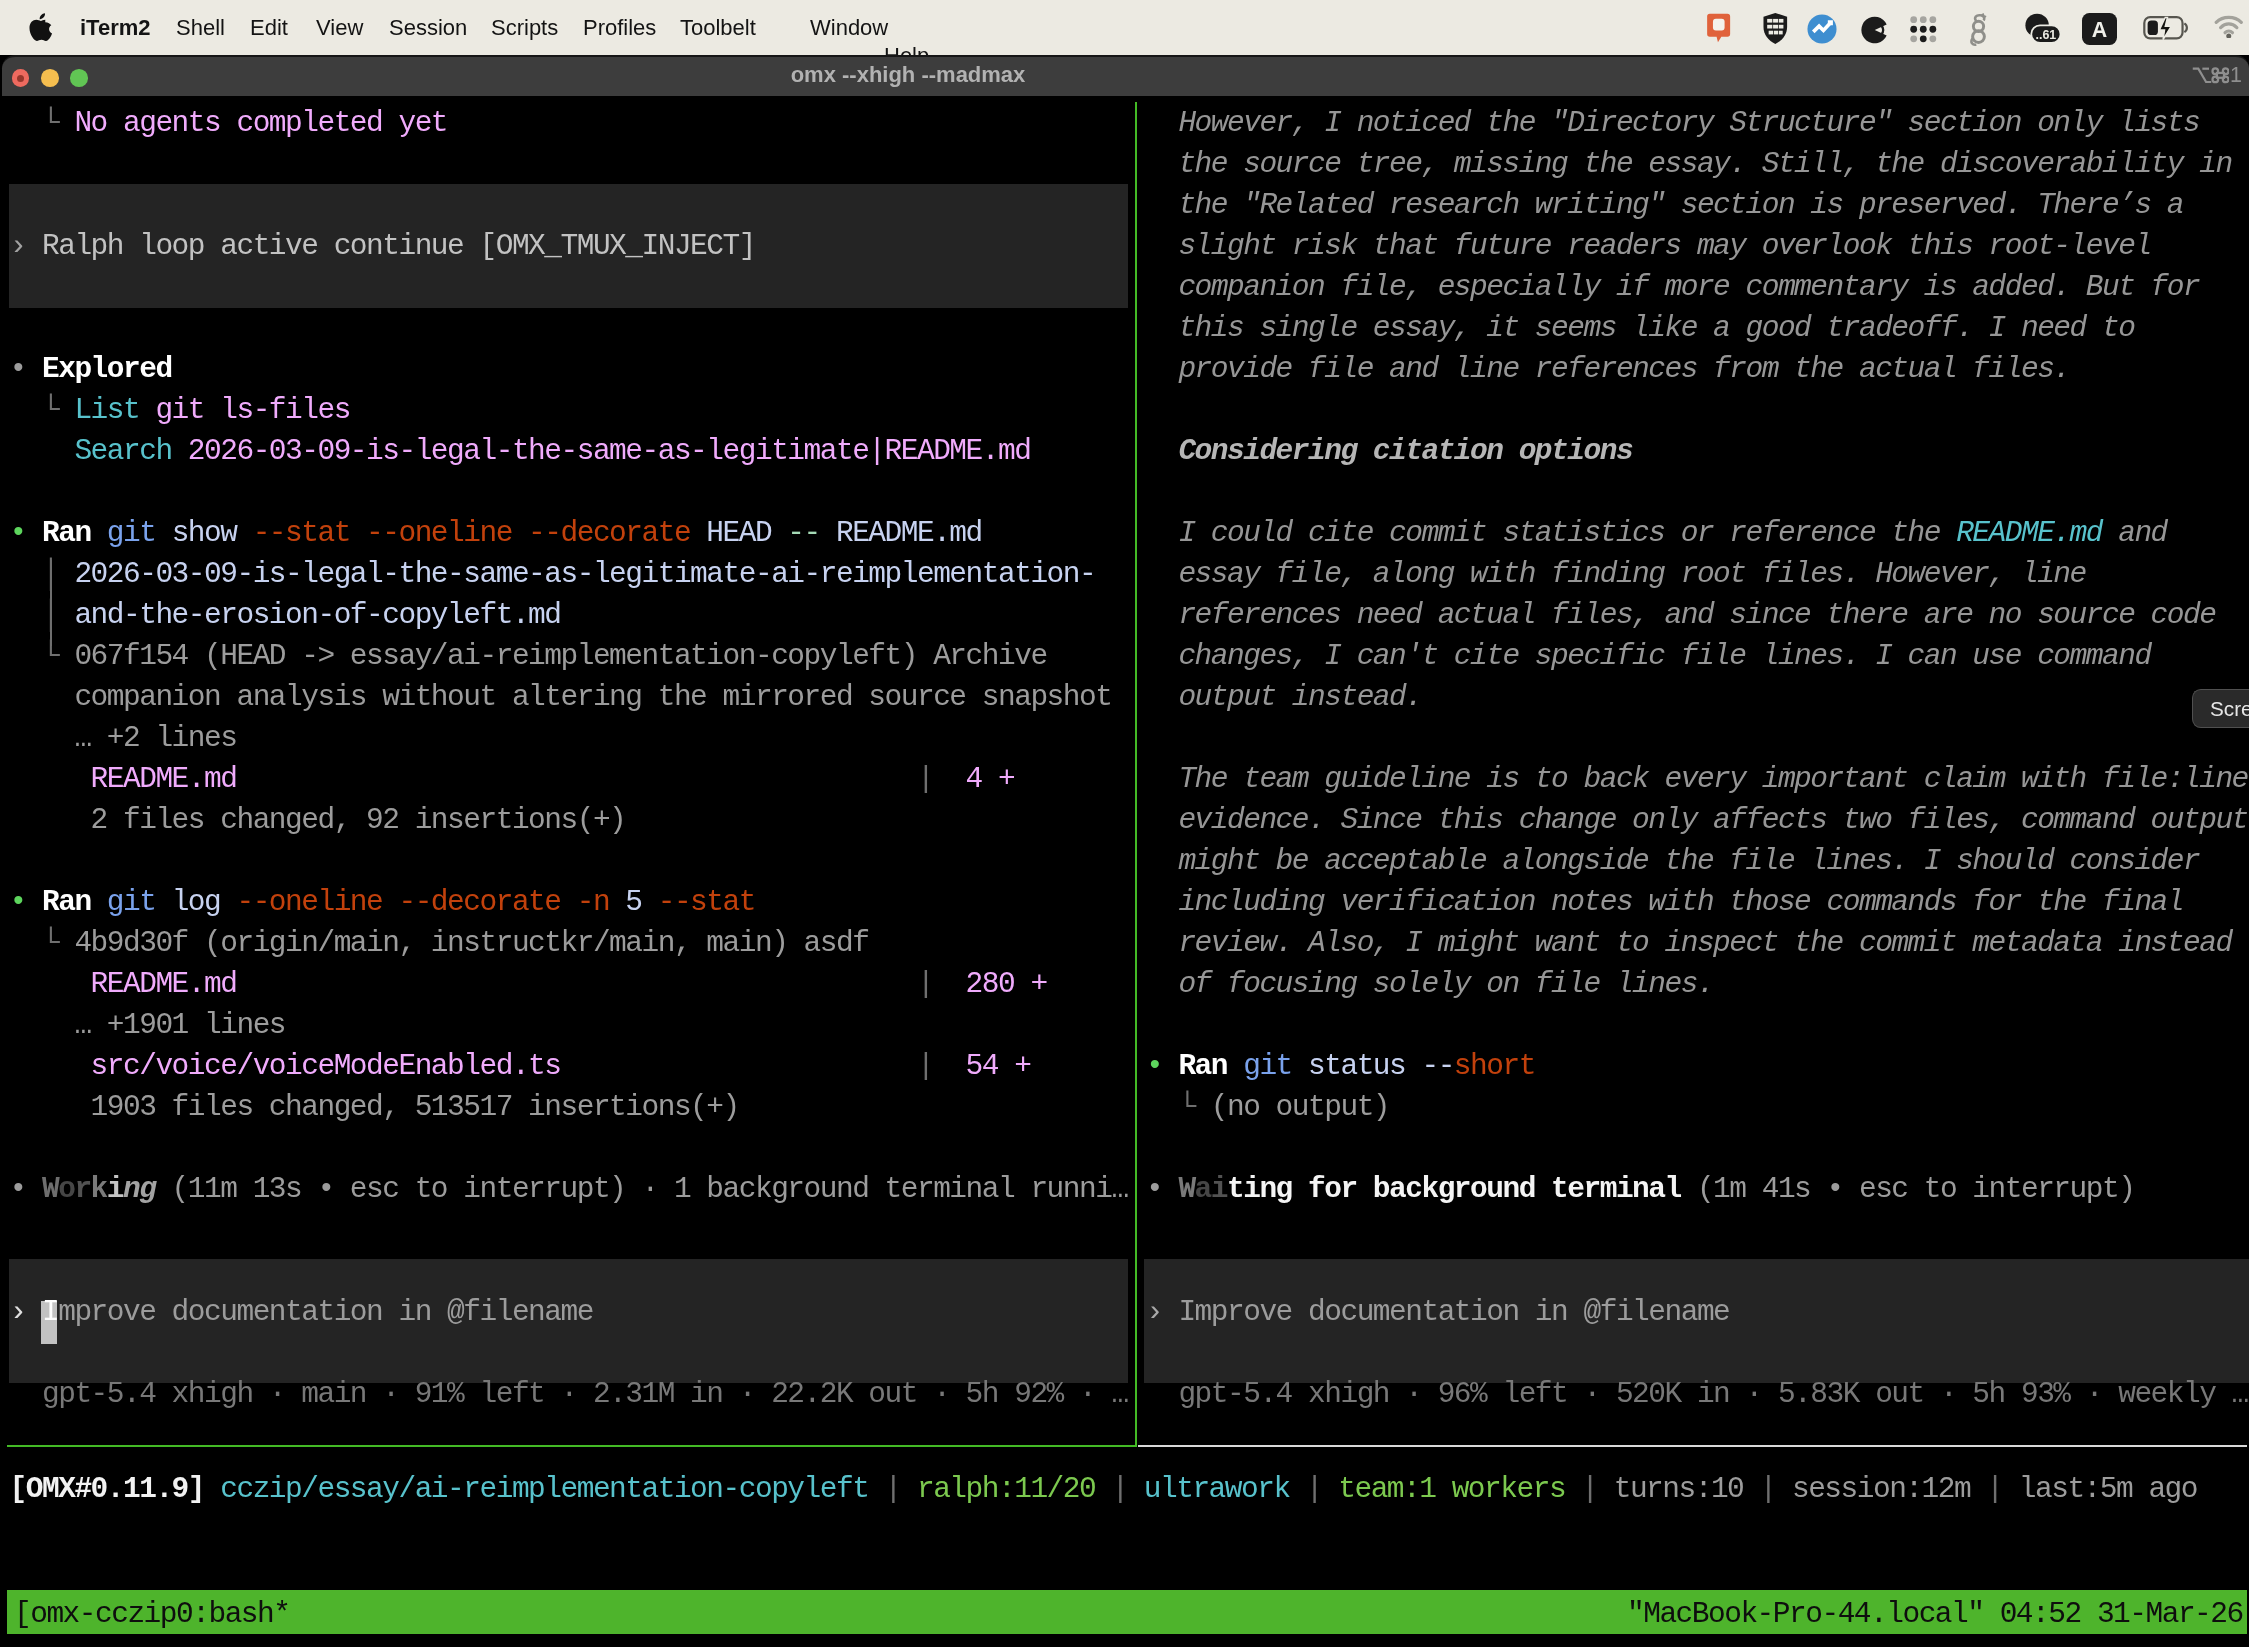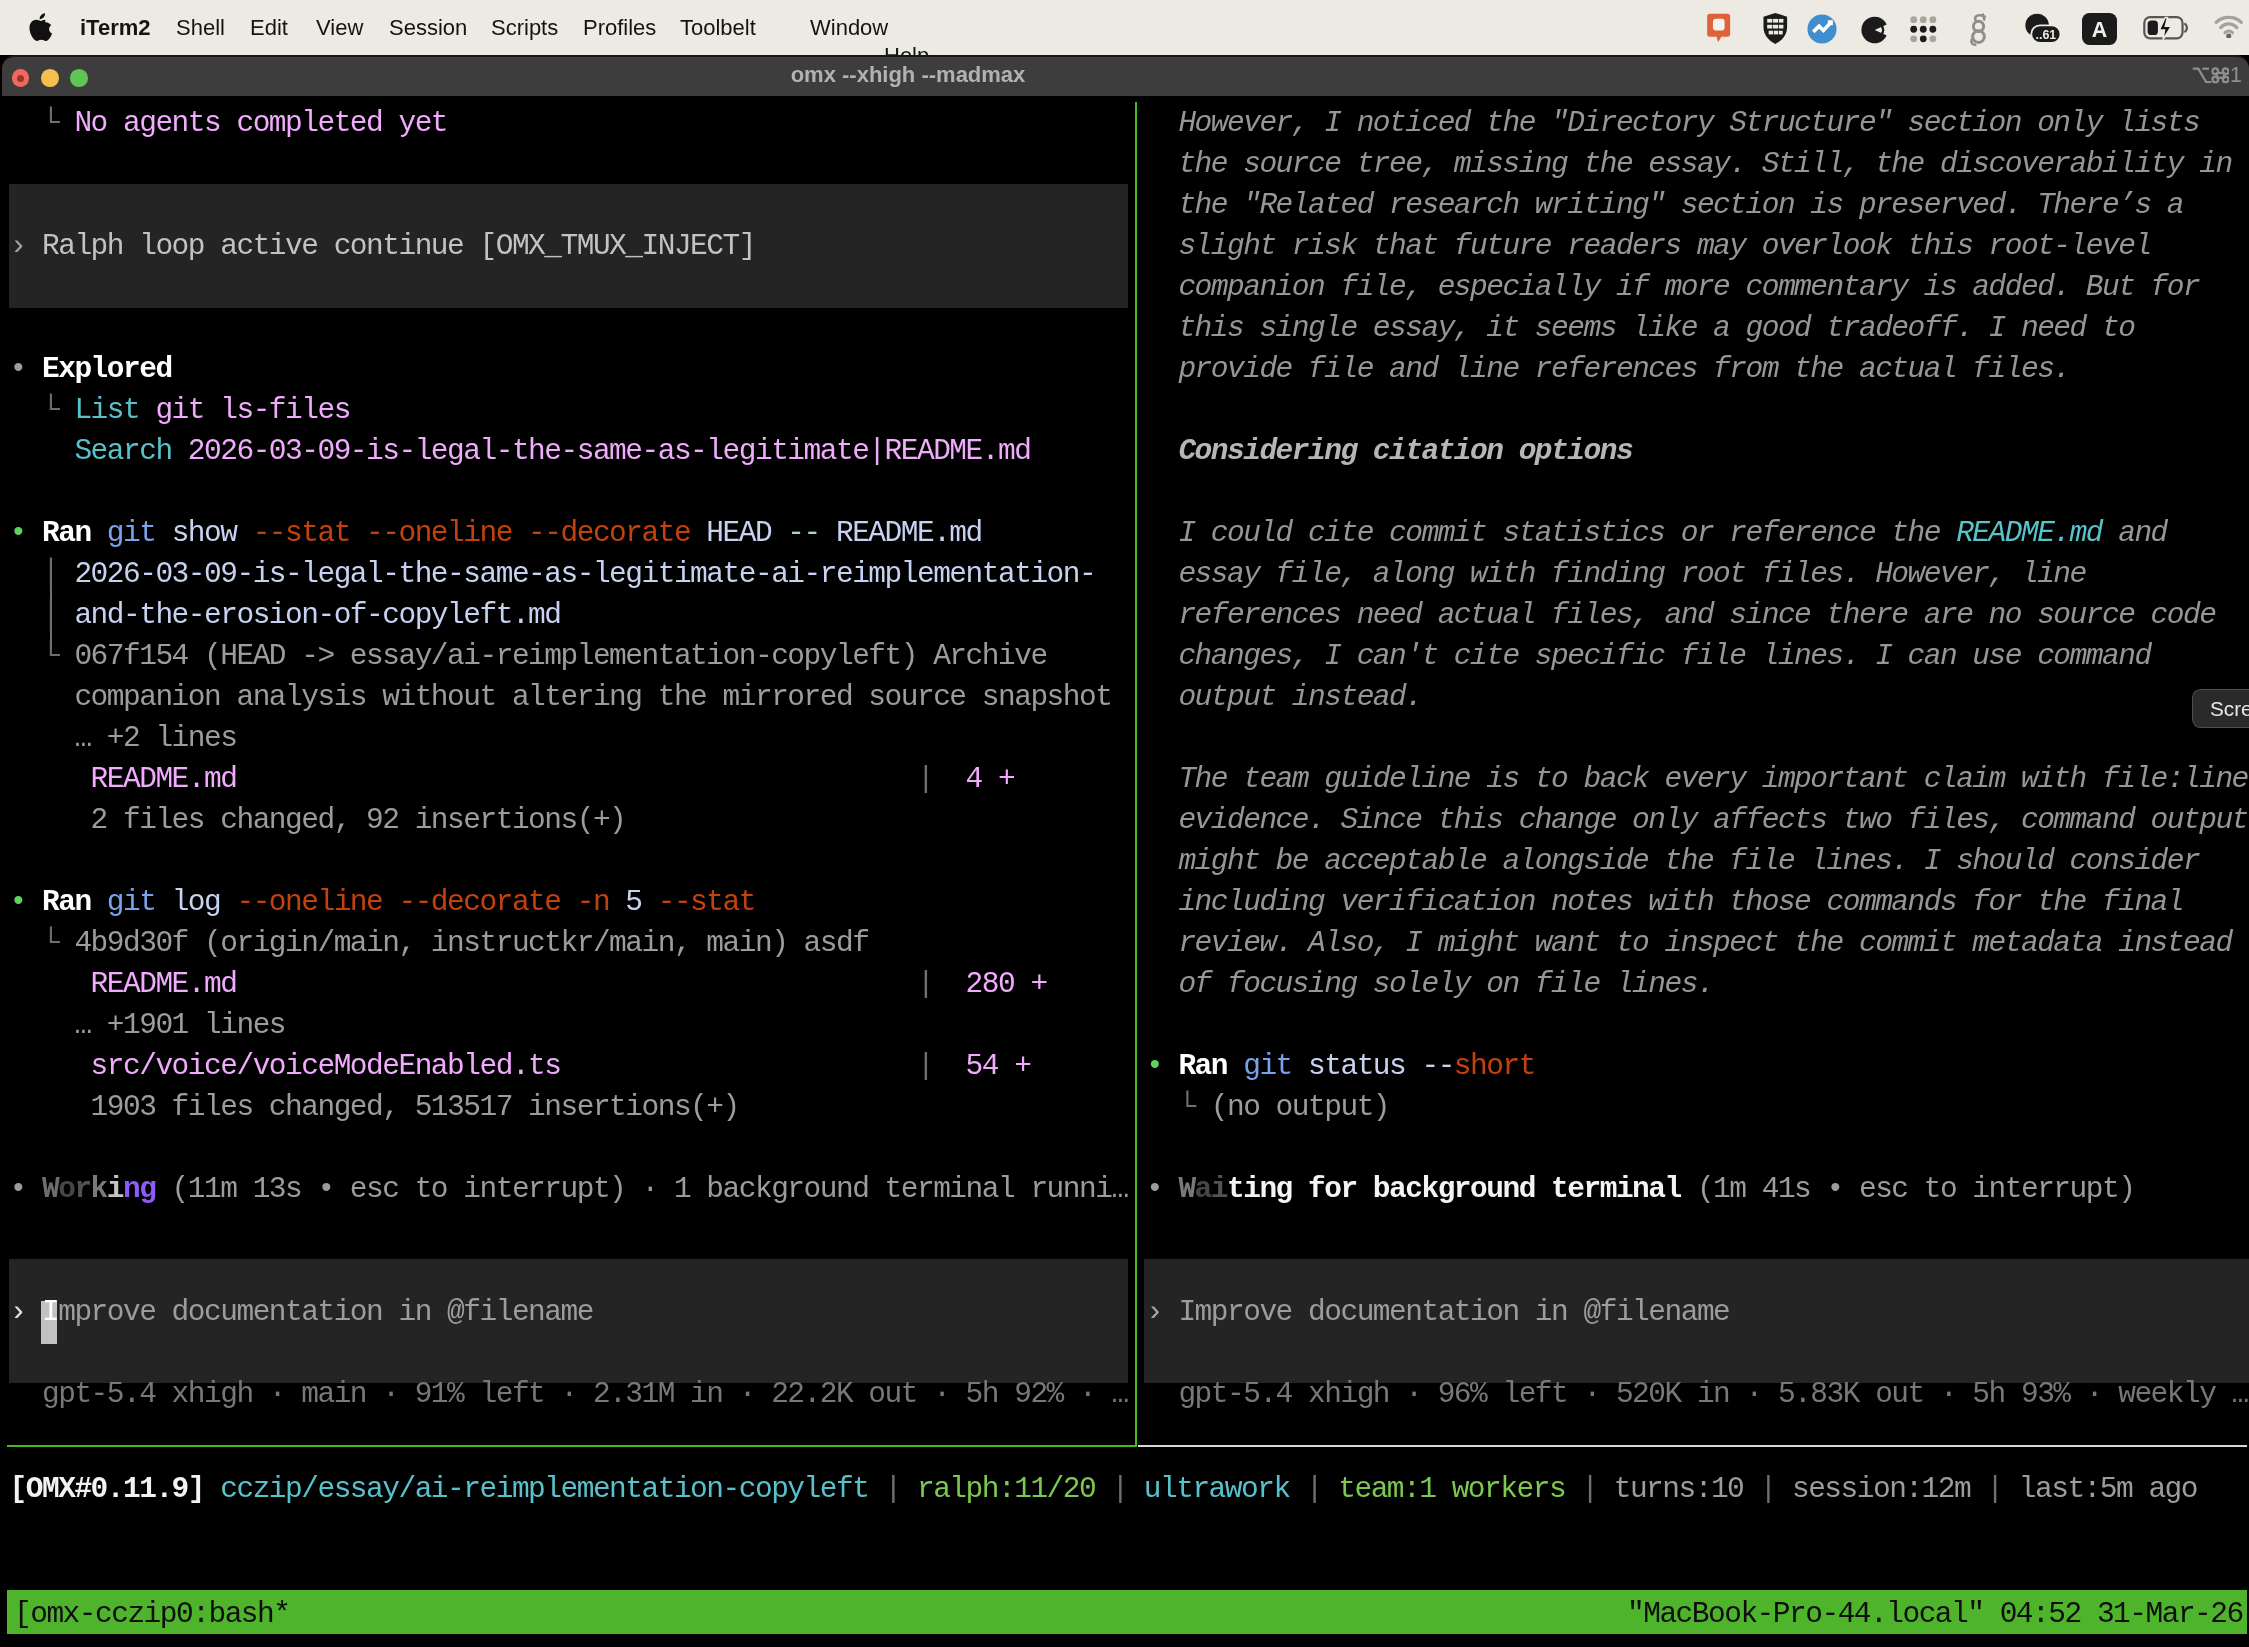--- a/index.html
+++ b/index.html
@@ -24,21 +24,21 @@
 .it { font-style:italic; color:#969696; }
 .itc{ font-style:italic; color:#58c2cc; }
 .bi { font-style:italic; font-weight:bold; color:#b6b6b6; }
 .ob { font-weight:bold; color:#f2f2f2; }
 .og { color:#7cc94f; }
 .sh1{ color:#6e6e6e; font-weight:bold; }
 .sh2{ color:#464646; font-weight:bold; }
 .sh3{ color:#525252; font-weight:bold; }
 .sh4{ color:#7a7a7a; font-weight:bold; }
 .sh5{ color:#c4c4c4; font-weight:bold; }
-.sh6{ color:#8b5cf6; font-weight:bold; }
+.sh6{ color:#a3a3a3; font-weight:bold;font-style:italic; }
 .cur{ color:#fdfdfd; }
 </style></head>
 <body>
 <div style="position:absolute;left:0;top:0;width:2250px;height:55px;background:#eceae2;"></div>
 <svg style="position:absolute;left:28px;top:11.8px;" width="25" height="31" viewBox="0 0 34 42">
 <path fill="#111" d="M23.5 10.5c-2.6 0-4.8 1.5-6.2 1.5-1.5 0-3.6-1.4-6-1.4C6.6 10.6 2 14.4 2 21.8c0 4.6 1.8 9.5 4 12.6 1.9 2.7 3.6 4.9 6 4.9 2.3 0 3.4-1.5 6.3-1.5 2.9 0 3.5 1.5 6 1.5s4.2-2.3 6-5c1.3-2 1.9-3.9 2.4-5.1-4.6-1.8-5.6-8.4-1-11.1-1.4-2.4-4.4-4.4-8.2-4.4z"></path>
 <path fill="#111" d="M21.3 7.2c1.2-1.5 2.1-3.5 1.8-5.6-1.8.1-4 1.2-5.3 2.7-1.2 1.3-2.2 3.4-1.9 5.4 2 .2 4.1-1 5.4-2.5z"></path>
 </svg>
 <div style="position:absolute;left:80px;top:14.8px;font-family:'Liberation Sans',sans-serif;font-size:22px;font-weight:bold;color:#141414;">iTerm2</div>
 <div style="position:absolute;left:176px;top:14.8px;font-family:'Liberation Sans',sans-serif;font-size:22px;color:#141414;">Shell</div>

